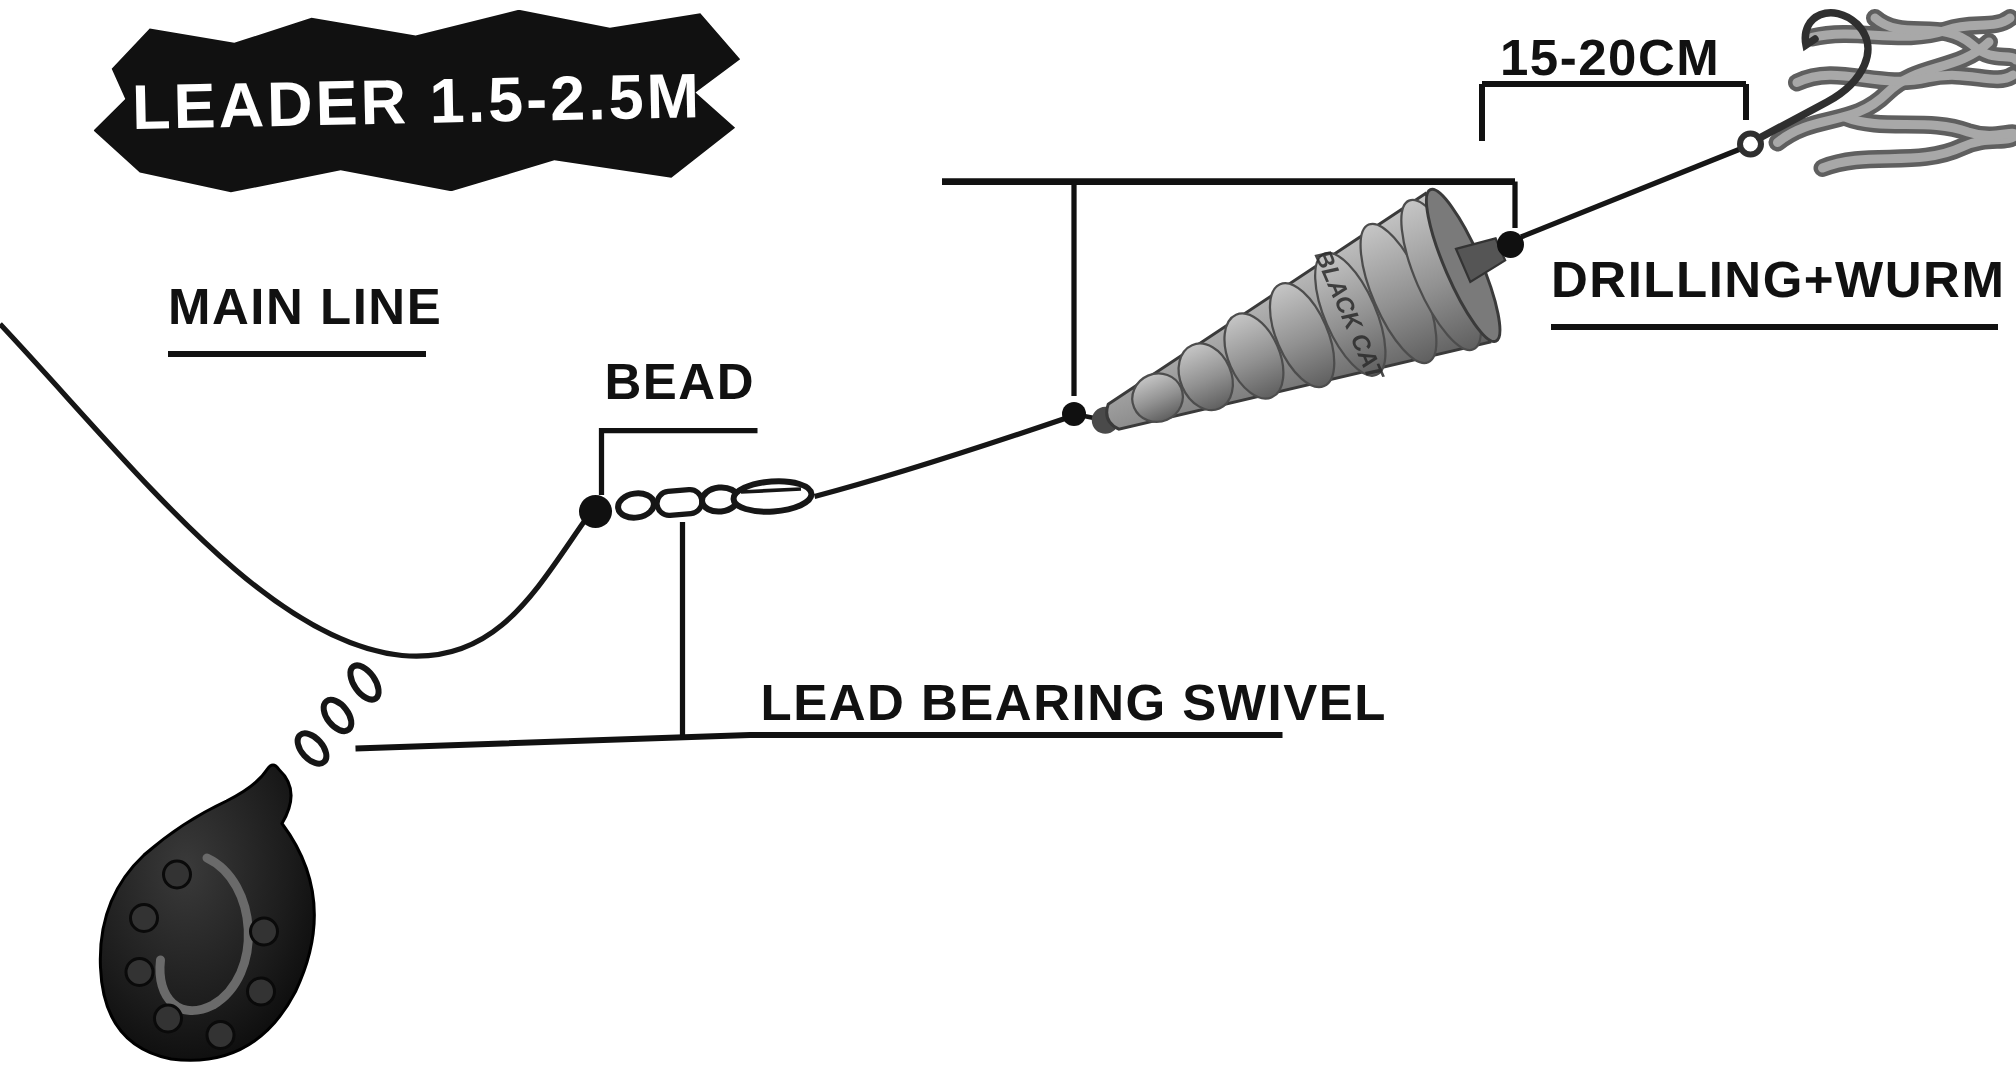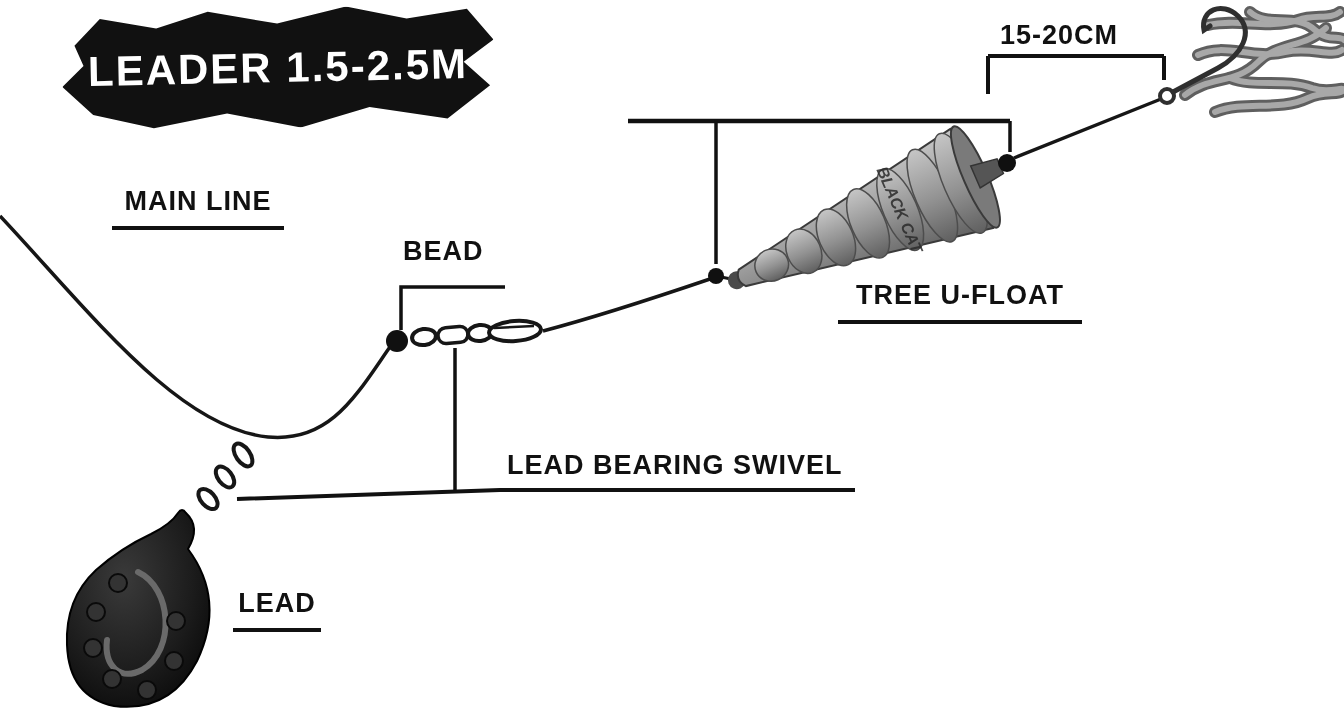--- a/index.html
+++ b/index.html
@@ -12,21 +12,21 @@
     width:1344px;height:715px;
     background:var(--paper);
     overflow:hidden;
     font-family:"Liberation Sans","DejaVu Sans",sans-serif;
     color:var(--ink);
   }
   #diagram-svg{position:absolute;left:0;top:0;}
   .lbl{
     position:absolute;
     font-weight:800;
-    font-size:27px;
+    font-size:34px;
     letter-spacing:1px;
     white-space:nowrap;
     color:var(--ink);
   }
   .underlined{
     text-align:center;
     border-bottom:4px solid var(--ink);
     padding-bottom:9px;
   }
   #banner{
@@ -159,20 +159,19 @@
     <span class="banner-text">LEADER 1.5-2.5M</span>
   </div>
 
   <div class="lbl underlined" style="left:112px;top:186px;width:172px;text-align:center;">MAIN LINE</div>
 
   <div class="lbl" style="left:403px;top:236px;width:102px;text-align:left;">BEAD</div>
 
 
   <div class="lbl" style="left:1000px;top:20px;">15-20CM</div>
 
+  <div class="lbl underlined" style="left:1034px;top:168px;width:298px;">DRILLING+WURM</div>
 
-  <div class="lbl underlined" style="left:838px;top:280px;width:244px;">TREE U-FLOAT</div>
 
   <div class="lbl" style="left:507px;top:450px;">LEAD BEARING SWIVEL</div>
 
-  <div class="lbl underlined" style="left:233px;top:588px;width:88px;">LEAD</div>
 
 </div>
 
 </body></html>

